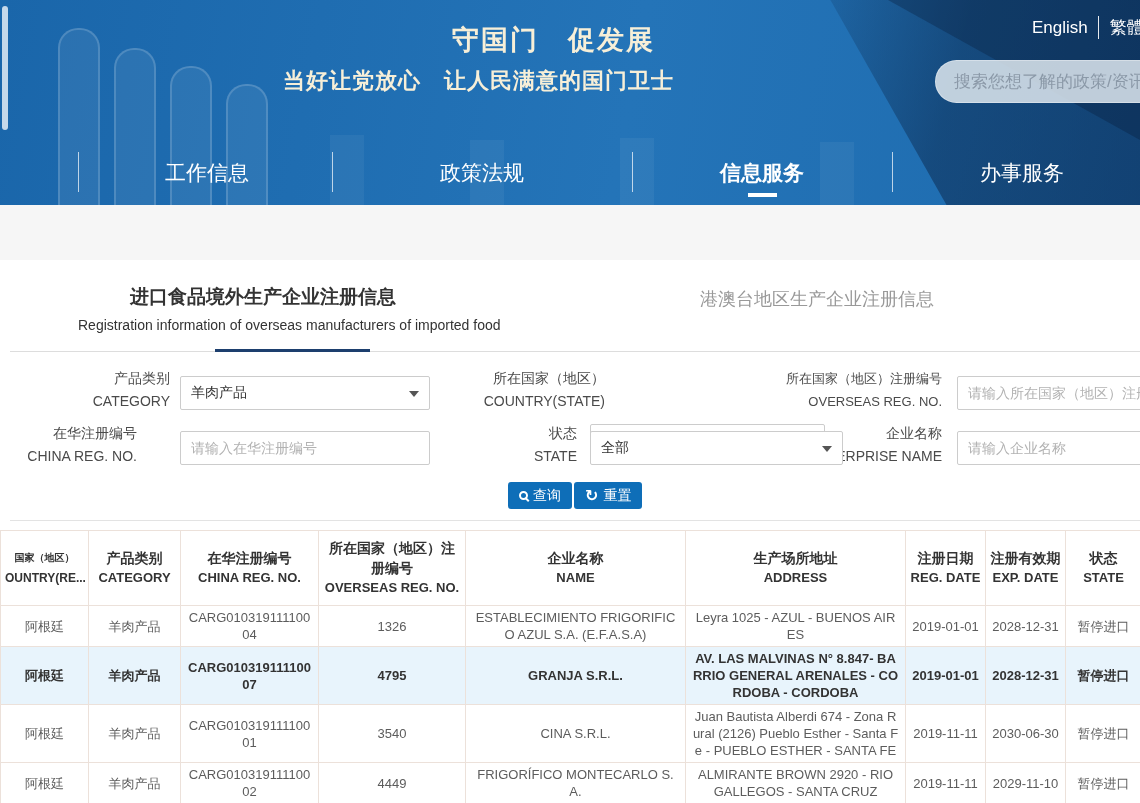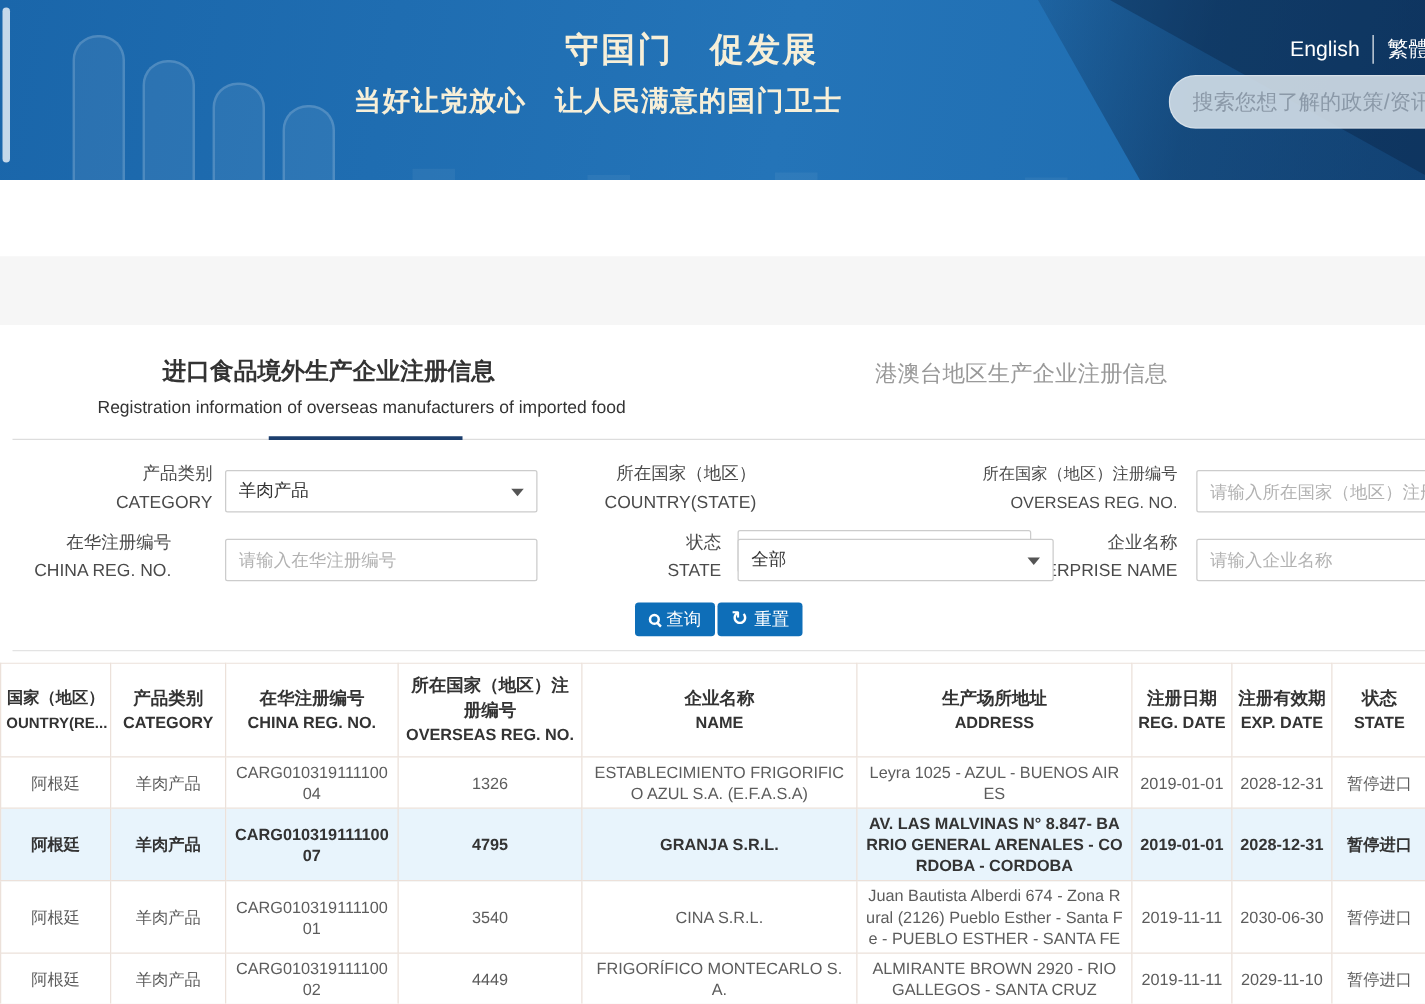--- a/index.html
+++ b/index.html
@@ -1,34 +1,34 @@
 <!DOCTYPE html>
 <html><head>
 <meta charset="utf-8">
 <style>
   * { box-sizing: border-box; margin: 0; padding: 0; font-family: "Liberation Sans", "DejaVu Sans", sans-serif; }
   html,body { width: 1140px; height: 803px; }
   body { position: relative; overflow: hidden; background: #fff; }
 
   
-  .header { position: absolute; left:0; top:0; width:1140px; height:144px;
+  .header { position: absolute; left:0; top:0; width:1140px; height:205px;
             background: linear-gradient(100deg,#1a66aa 0%,#2474b8 55%,#1e6bae 100%); overflow:hidden; }
   .win { position:absolute; border:2px solid rgba(255,255,255,.16); background:rgba(255,255,255,.07);
          border-radius:20px 20px 0 0; }
   .winf { position:absolute; background:rgba(255,255,255,.05); }
   .ledge { position:absolute; left:2px; top:6px; width:6px; height:124px; background:rgba(255,255,255,.75); border-radius:3px; }
   .flag1 { position:absolute; top:0; right:0; width:430px; height:205px;
            background: linear-gradient(105deg, rgba(8,30,62,0) 8%, rgba(8,30,62,.45) 55%, rgba(10,38,76,.6) 100%);
            clip-path: polygon(28% 0, 100% 0, 100% 100%, 55% 100%); }
   .flag2 { position:absolute; top:0; right:0; width:280px; height:140px;
            background: rgba(6,24,50,.3); clip-path: polygon(10% 0, 100% 0, 100% 100%); }
   .slogan1 { position:absolute; left:452px; top:22px; font-size:27px; font-weight:bold; color:#f7efd8; letter-spacing:2px; }
   .slogan2 { position:absolute; left:283px; top:66px; font-size:22px; font-weight:bold; color:#f7efd8; letter-spacing:1px; }
   .langbar { position:absolute; left:1032px; top:16px; display:flex; align-items:center; white-space:nowrap; }
-  .lang { color:#fff; font-size:17px; cursor:pointer;margin-top:12px; }
+  .lang { color:#fff; font-size:17px; cursor:pointer; }
   .lang-zh { margin-left:10px; padding-left:11px; border-left:1px solid rgba(255,255,255,.9); }
   .hsearch { position:absolute; left:935px; top:60px; width:240px; height:43px; border-radius:22px;
              border:1px solid rgba(255,255,255,.35); background:rgba(216,226,234,.88);
              padding:0 18px; font-size:17px; color:#456; outline:none; }
   .hsearch::placeholder { color:#8b99a8; }
 
   
   .nav { position:absolute; left:0; top:140px; width:1140px; height:65px; }
   .nav-item { position:absolute; top:19px; transform:translateX(-50%); color:#fff; font-size:21px; cursor:pointer; white-space:nowrap; }
   .nav-div { position:absolute; top:12px; width:1px; height:40px; background:rgba(255,255,255,.7); }
@@ -75,21 +75,21 @@
   .ref { font-size:16px; font-weight:bold; line-height:1; }
   .form-divider { position:absolute; left:10px; right:0; top:260px; height:1px; background:#e3e3e3; }
 
   
   .table-clip { position:absolute; left:0; right:0; top:270px; bottom:0; overflow:hidden; }
   table { border-collapse:collapse; table-layout:fixed; width:1141px; }
   th, td { border:1px solid #ece1da; text-align:center; vertical-align:middle; }
   th { padding:7px 4px; background:#fff; color:#333; }
   th .zh { display:block; font-size:14px; font-weight:bold; line-height:20px; }
   th .en { display:block; font-size:13px; font-weight:bold; line-height:20px; }
-  th.c0 .zh { font-size:13px; white-space:nowrap; }
+  th.c0 .zh { font-size:10px; white-space:nowrap; }
   th.c0 .en { font-size:12px; white-space:nowrap; }
   td { padding:3px 6px; font-size:13px; color:#5c5c5c; line-height:17px; word-break:break-all; }
   tr.hl td { background:#e8f4fc; font-weight:bold; color:#333; }
 </style>
 </head>
 <body>
 
 <div class="header">
   <span class="ledge"></span>
   <span class="win" style="left:58px;  top:28px; width:42px; height:180px;"></span>

